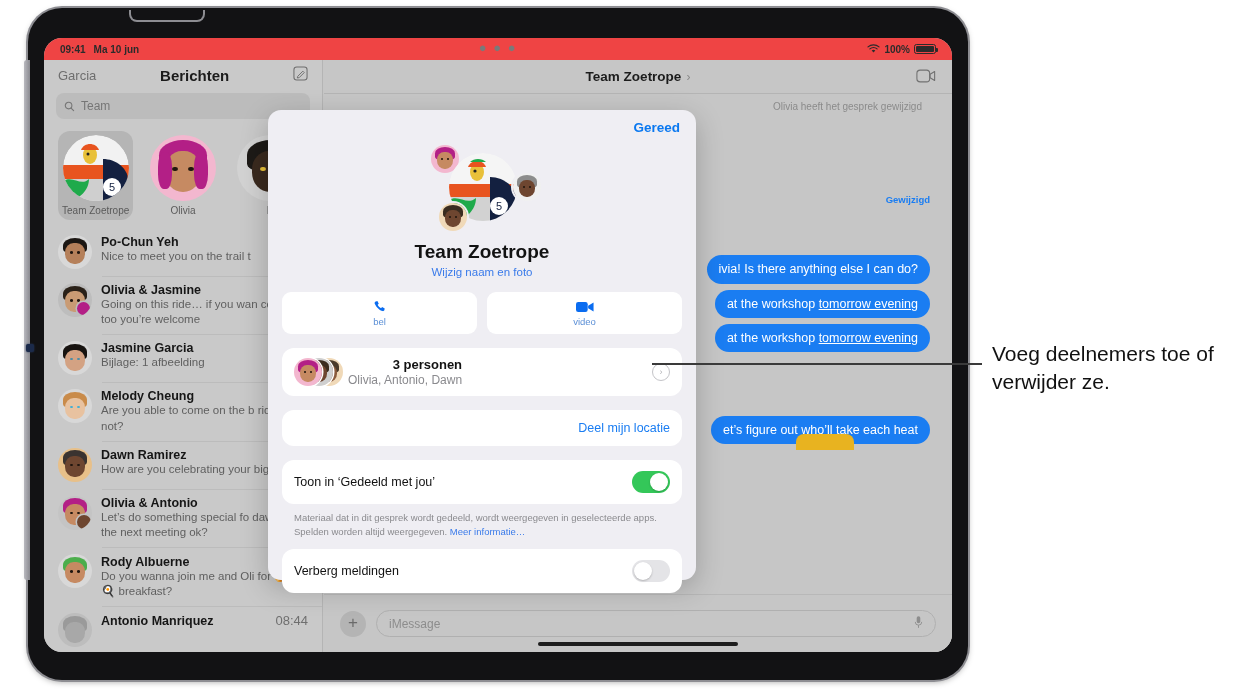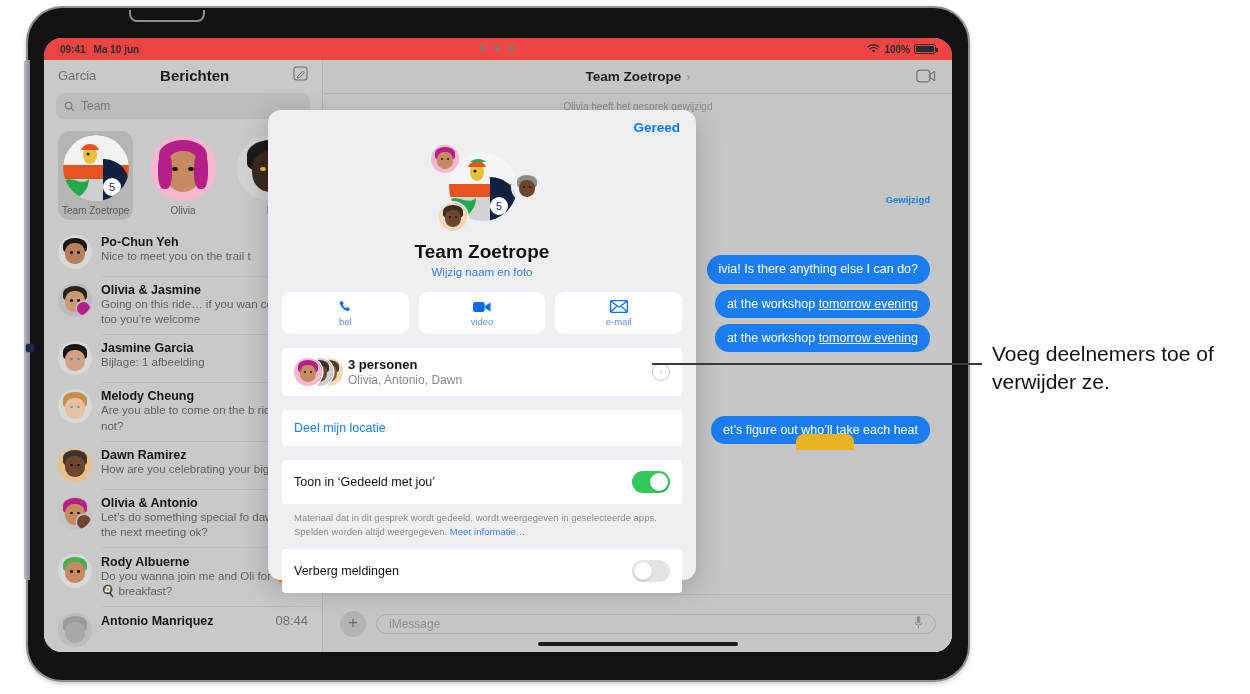--- a/index.html
+++ b/index.html
@@ -121,21 +121,21 @@
     background: #c6c6c6;
   }
   .chat-nav {
     height: 34px; display: flex; align-items: center; justify-content: center;
     position: relative; border-bottom: 1px solid #b4b4b4;
   }
   .chat-title { font-size: 13.5px; font-weight: bold; color: #1c1c1c; }
   .chevron-sm { color: #8a8a8a; margin-left: 5px; font-size: 12px; }
   .facetime-ico { position: absolute; right: 16px; top: 9px; color: #717171; }
   .sys-note {
-    text-align: center; font-size: 10px; color: #8b8b8b; padding: 6px 30px 2px 30px;
+    text-align: right; font-size: 10px; color: #8b8b8b; padding: 6px 30px 2px 30px;
     line-height: 1.4;
   }
   .msgs { position: relative; padding: 2px 22px 0 22px; }
   .row { display: flex; margin-bottom: 6px; }
   .row.out { justify-content: flex-end; flex-direction: column; align-items: flex-end; }
   .row.in { justify-content: flex-start; }
   .bubble {
     max-width: 330px; padding: 6px 12px; border-radius: 15px;
     font-size: 12.5px; line-height: 1.3; position: relative;
   }
@@ -166,21 +166,21 @@
     position: absolute; left: 0; bottom: 0; width: 100%; height: 58px;
     background: #c6c6c6; border-top: 1px solid #b8b8b8;
     display: flex; align-items: center; padding: 0 16px; gap: 10px;
   }
   .plus-btn {
     width: 26px; height: 26px; border-radius: 50%; background: #b4b4b4;
     color: #6a6a6a; display: flex; align-items: center; justify-content: center;
     font-size: 17px; line-height: 1; padding-bottom: 2px;
   }
   .imsg-field {
-    flex: 1; height: 20px; border: 1px solid #b0b0b0; border-radius: 14px;
+    flex: 1; height: 27px; border: 1px solid #b0b0b0; border-radius: 14px;
     display: flex; align-items: center; padding: 0 12px;
     font-size: 12px; color: #8d8d8d;
   }
   .mic-ico { margin-left: auto; color: #8d8d8d; }
   .home-indicator {
     position: absolute; left: 50%; transform: translateX(-50%);
     bottom: 6px; width: 200px; height: 4px; border-radius: 2px; background: #1d1d1d;
   }
 
   
@@ -214,21 +214,21 @@
 
   .action-row { display: flex; gap: 10px; margin-top: 14px; }
   .action-btn {
     flex: 1; background: #fff; border-radius: 9px; height: 42px;
     display: flex; flex-direction: column; align-items: center; justify-content: center;
     gap: 2px;
   }
   .action-btn .lbl { font-size: 9.5px; color: #5b8fd6; }
   .ab-ico { color: #0a6cf0; height: 15px; display: flex; align-items: center; }
 
-  .card-block { background: #fff; border-radius: 4px; margin-top: 14px; }
+  .card-block { background: #fff; border-radius: 12px; margin-top: 14px; text-align: right; }
   .people-row { display: flex; align-items: center; gap: 10px; padding: 9px 12px; }
   .people-av { position: relative; width: 44px; height: 28px; flex: none; }
   .pa { position: absolute; width: 28px; height: 28px; border-radius: 50%; overflow: hidden;
         box-shadow: 0 0 0 1.5px #fff; }
   .pa1 { left: 0; z-index: 3; }
   .pa2 { left: 11px; z-index: 2; }
   .pa3 { left: 21px; z-index: 1; }
   .people-t { font-size: 13px; font-weight: bold; color: #121212; }
   .people-s { font-size: 12px; color: #8a8a8e; margin-top: 1px; }
   .chev-circle {
@@ -691,30 +691,20 @@
         </div>
         <div class="action-btn">
           <span class="ab-ico">
             <svg width="18" height="12" viewBox="0 0 20 13">
                 <rect x="0" y="1" width="13" height="11" rx="2.5" fill="#0a6cf0"></rect>
                 <path d="M13.5 5 19.5 1.5v10L13.5 8z" fill="#0a6cf0"></path>
               </svg>
           </span>
           <span class="lbl">video</span>
         </div>
-        <div class="action-btn">
-          <span class="ab-ico">
-            <svg width="18" height="13" viewBox="0 0 18 13">
-                <rect x="0.6" y="0.6" width="16.8" height="11.8" rx="1.5" fill="#fff" stroke="#0a6cf0" stroke-width="1.4"></rect>
-                <path d="M1 1.2 9 7.2l8-6" fill="none" stroke="#0a6cf0" stroke-width="1.4"></path>
-                <path d="M1 11.8 6.6 6.4M17 11.8 11.4 6.4" fill="none" stroke="#0a6cf0" stroke-width="1.3"></path>
-              </svg>
-          </span>
-          <span class="lbl">e-mail</span>
-        </div>
       </div>
 
       <div class="card-block">
         <div class="people-row">
           <div class="people-av">
             <div class="pa pa1">
                 <div class="mem">
                   <div class="bg" style="background:#f3b7cf"></div>
                   <div class="hair" style="background:#b31f86"></div>
                   <div class="face" style="background:#c68a62"></div>

